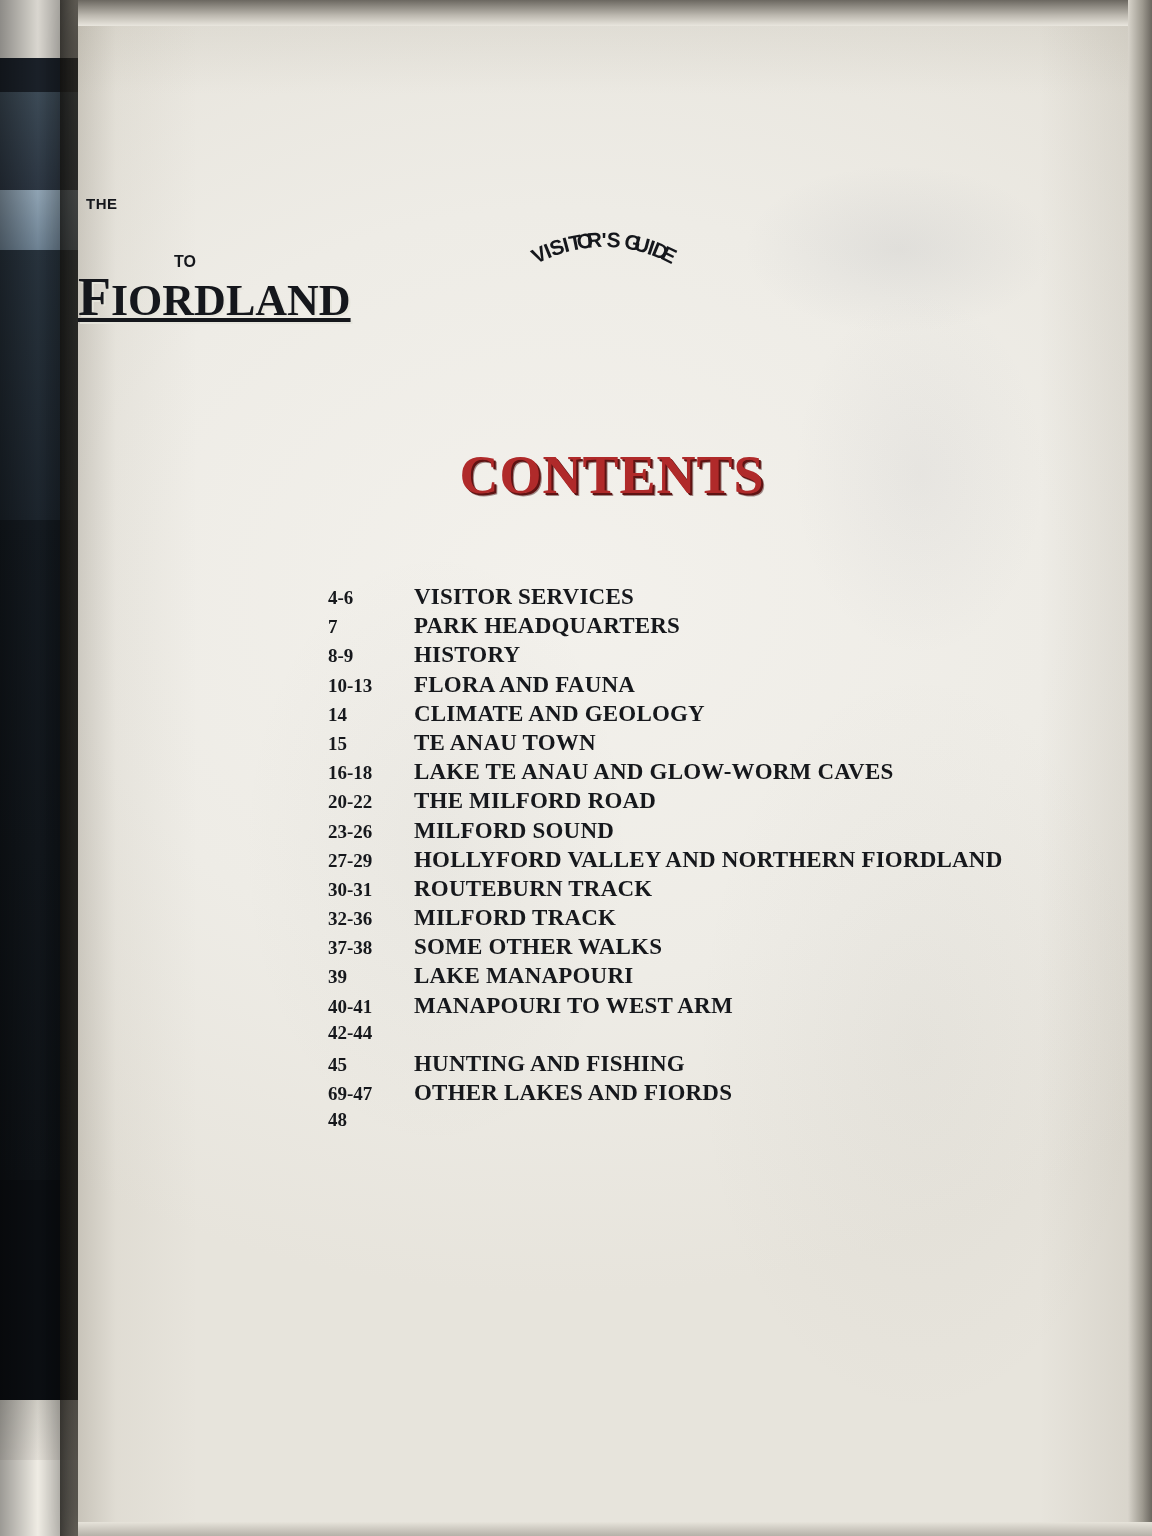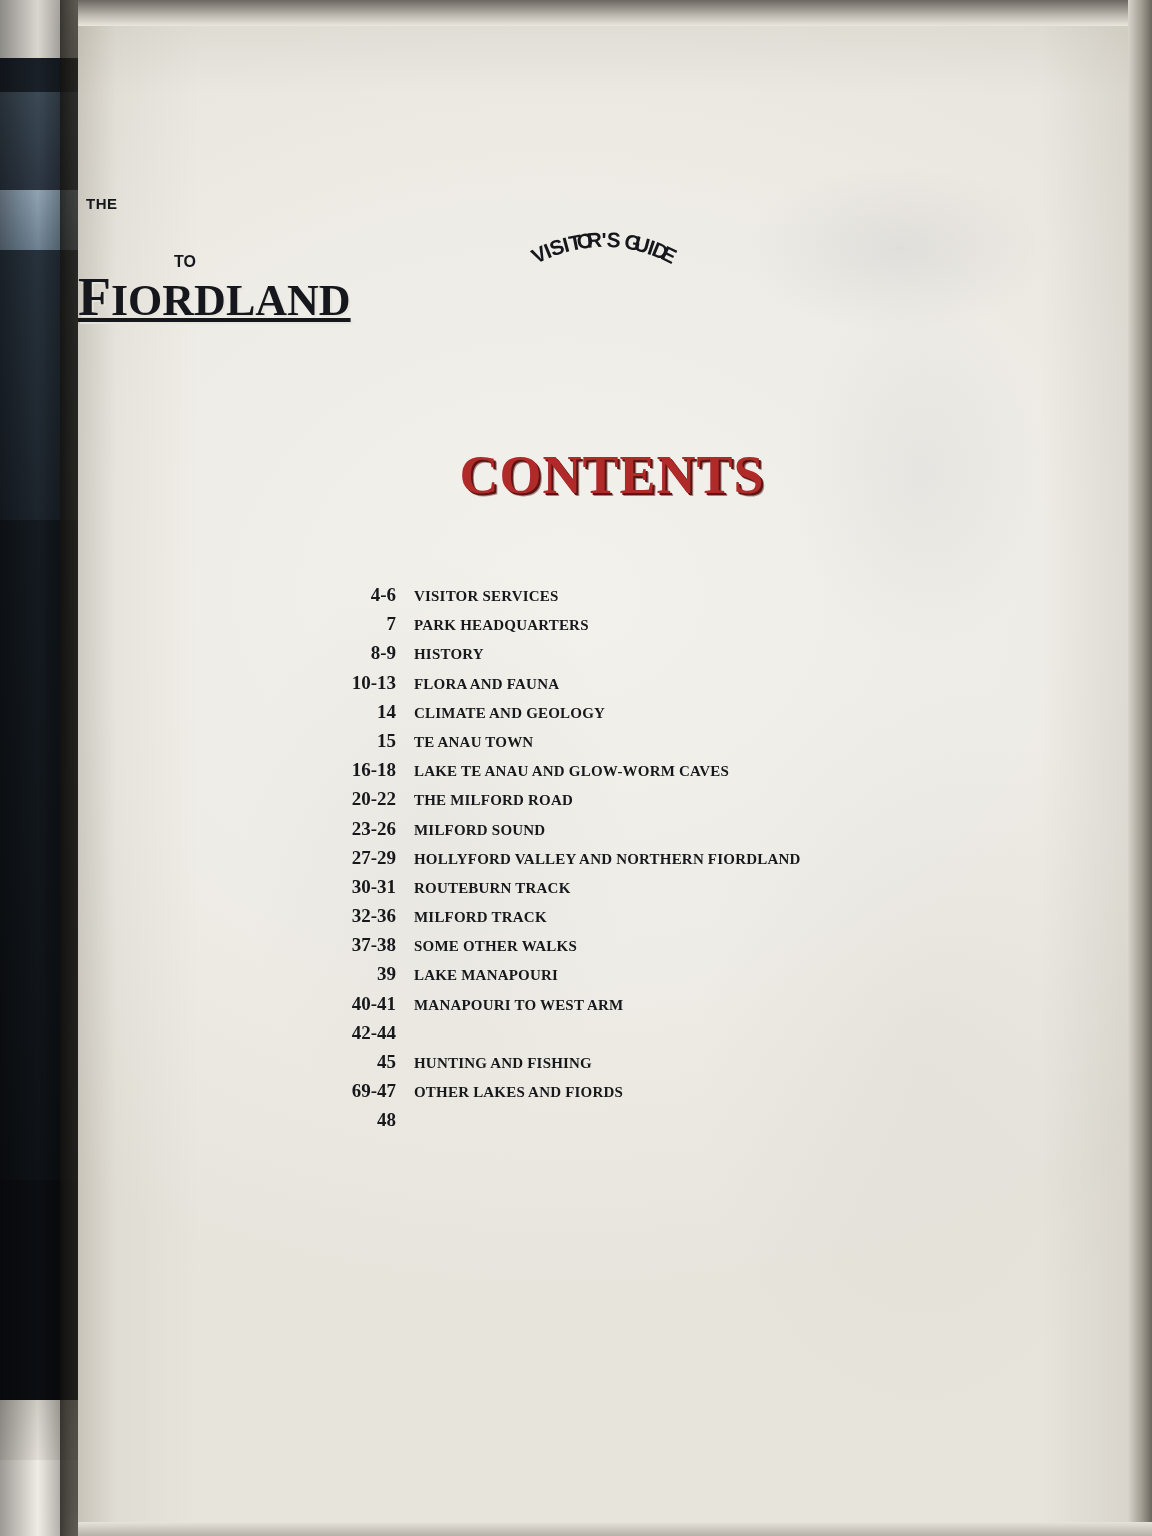--- a/index.html
+++ b/index.html
@@ -172,32 +172,31 @@
     top: 560px;
     width: 720px;
   }
   .toc-row {
     display: flex;
     align-items: baseline;
     height: 29.2px;
   }
   .toc-pages {
     width: 68px;
-    text-align: right;
     font-family: "Liberation Serif", serif;
     font-weight: bold;
     font-size: 19px;
     color: #16181c;
     letter-spacing: 0px;
   }
   .toc-title {
     padding-left: 18px;
     font-family: "Liberation Serif", serif;
     font-weight: bold;
-    font-size: 15px;
+    font-size: 23px;
     letter-spacing: 0.2px;
     color: #16181c;
     white-space: nowrap;
   }
 
   
   .top-edge {
     position: absolute;
     left: 78px;
     top: 0;

